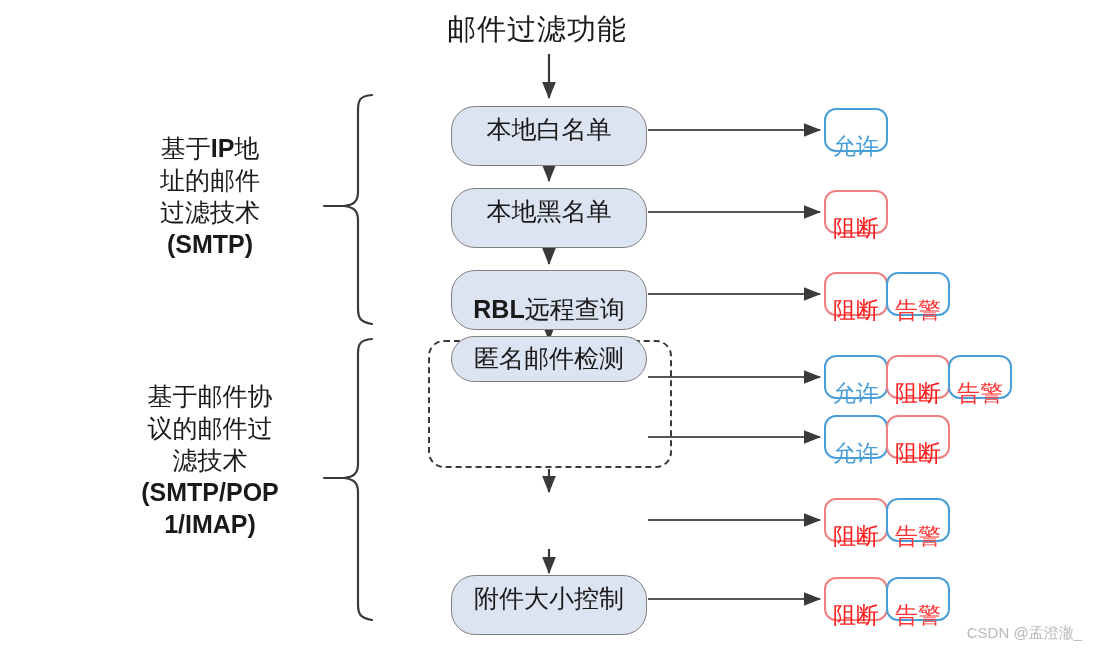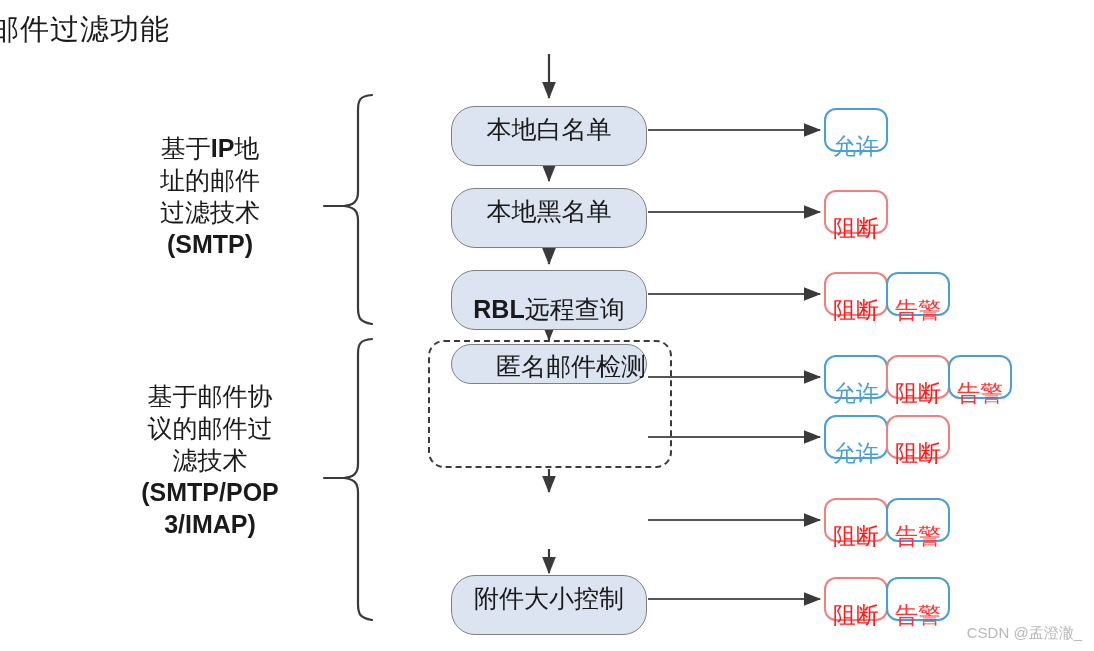--- a/index.html
+++ b/index.html
@@ -17,20 +17,21 @@
     background: #ffffff;
     overflow: hidden;
   }
 
   
   .title {
     position: absolute;
     left: 0;
     top: 10px;
     width: 1094px;
+    text-align: center;
     font-size: 29px;
     color: #1a1a1a;
     letter-spacing: 1px;
     white-space: nowrap;
   }
   .title span { position: relative; left: -10px; }
 
   
   .group-label {
     position: absolute;
@@ -189,35 +190,35 @@
     <div>址的邮件</div>
     <div>过滤技术</div>
     <div class="bold">(SMTP)</div>
   </div>
 
   <div class="group-label" id="group-label-1">
     <div>基于邮件协</div>
     <div>议的邮件过</div>
     <div>滤技术</div>
     <div class="bold">(SMTP/POP</div>
-    <div class="bold">3/IMAP)</div>
+    <div class="bold">1/IMAP)</div>
   </div>
 
   <div class="dashed-group" style="left:428px; top:340px; width:244px; height:128px;"></div>
 
   <div class="node" style="left:451px; top:106px;">
     <span class="inner">本地白名单</span>
   </div>
   <div class="node" style="left:451px; top:188px;">
     <span class="inner">本地黑名单</span>
   </div>
   <div class="node overflow" style="left:451px; top:270px;">
     <span class="inner"><span class="b">RBL</span>远程查询</span>
   </div>
-  <div class="node" style="left:451px; top:344px; height:40px; border-radius:23px;text-align:right;">
+  <div class="node" style="left:451px; top:336px; height:46px; border-radius:23px;">
     <span class="inner" style="line-height:42px;">匿名邮件检测</span>
   </div>
   <div class="node" style="left:451px; top:575px;">
     <span class="inner">附件大小控制</span>
   </div>
 
   <div class="badge-row" style="left:824px; top:108px;">
     <div class="badge allow">允许</div>
   </div>
 

